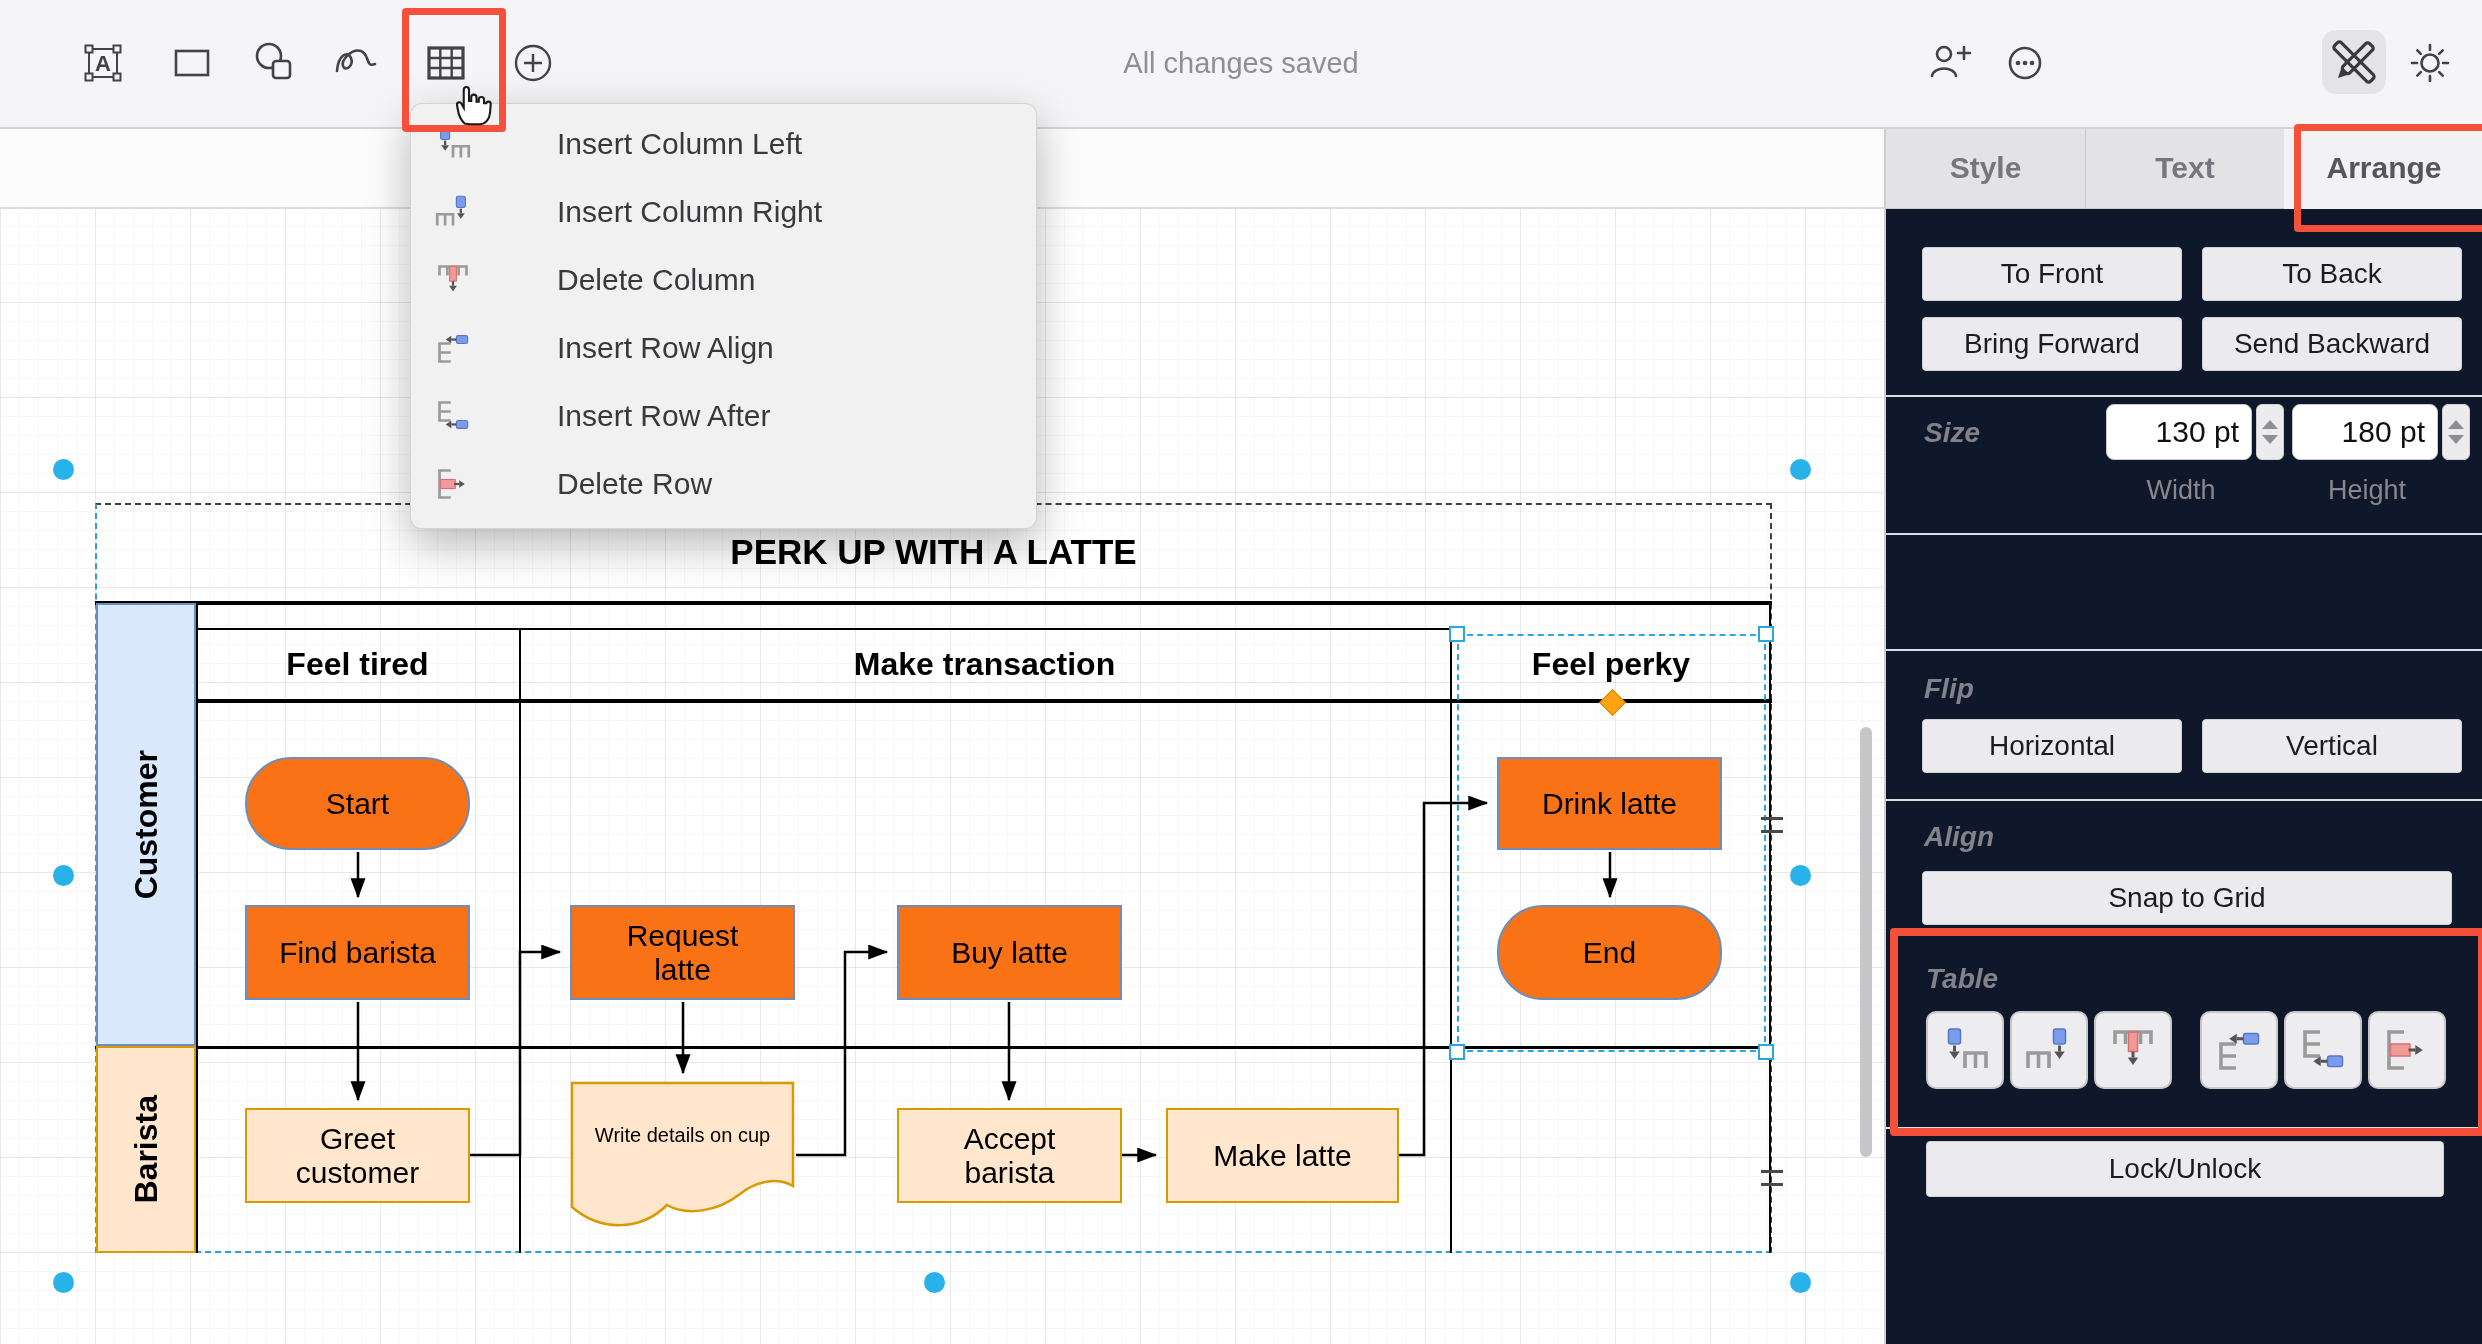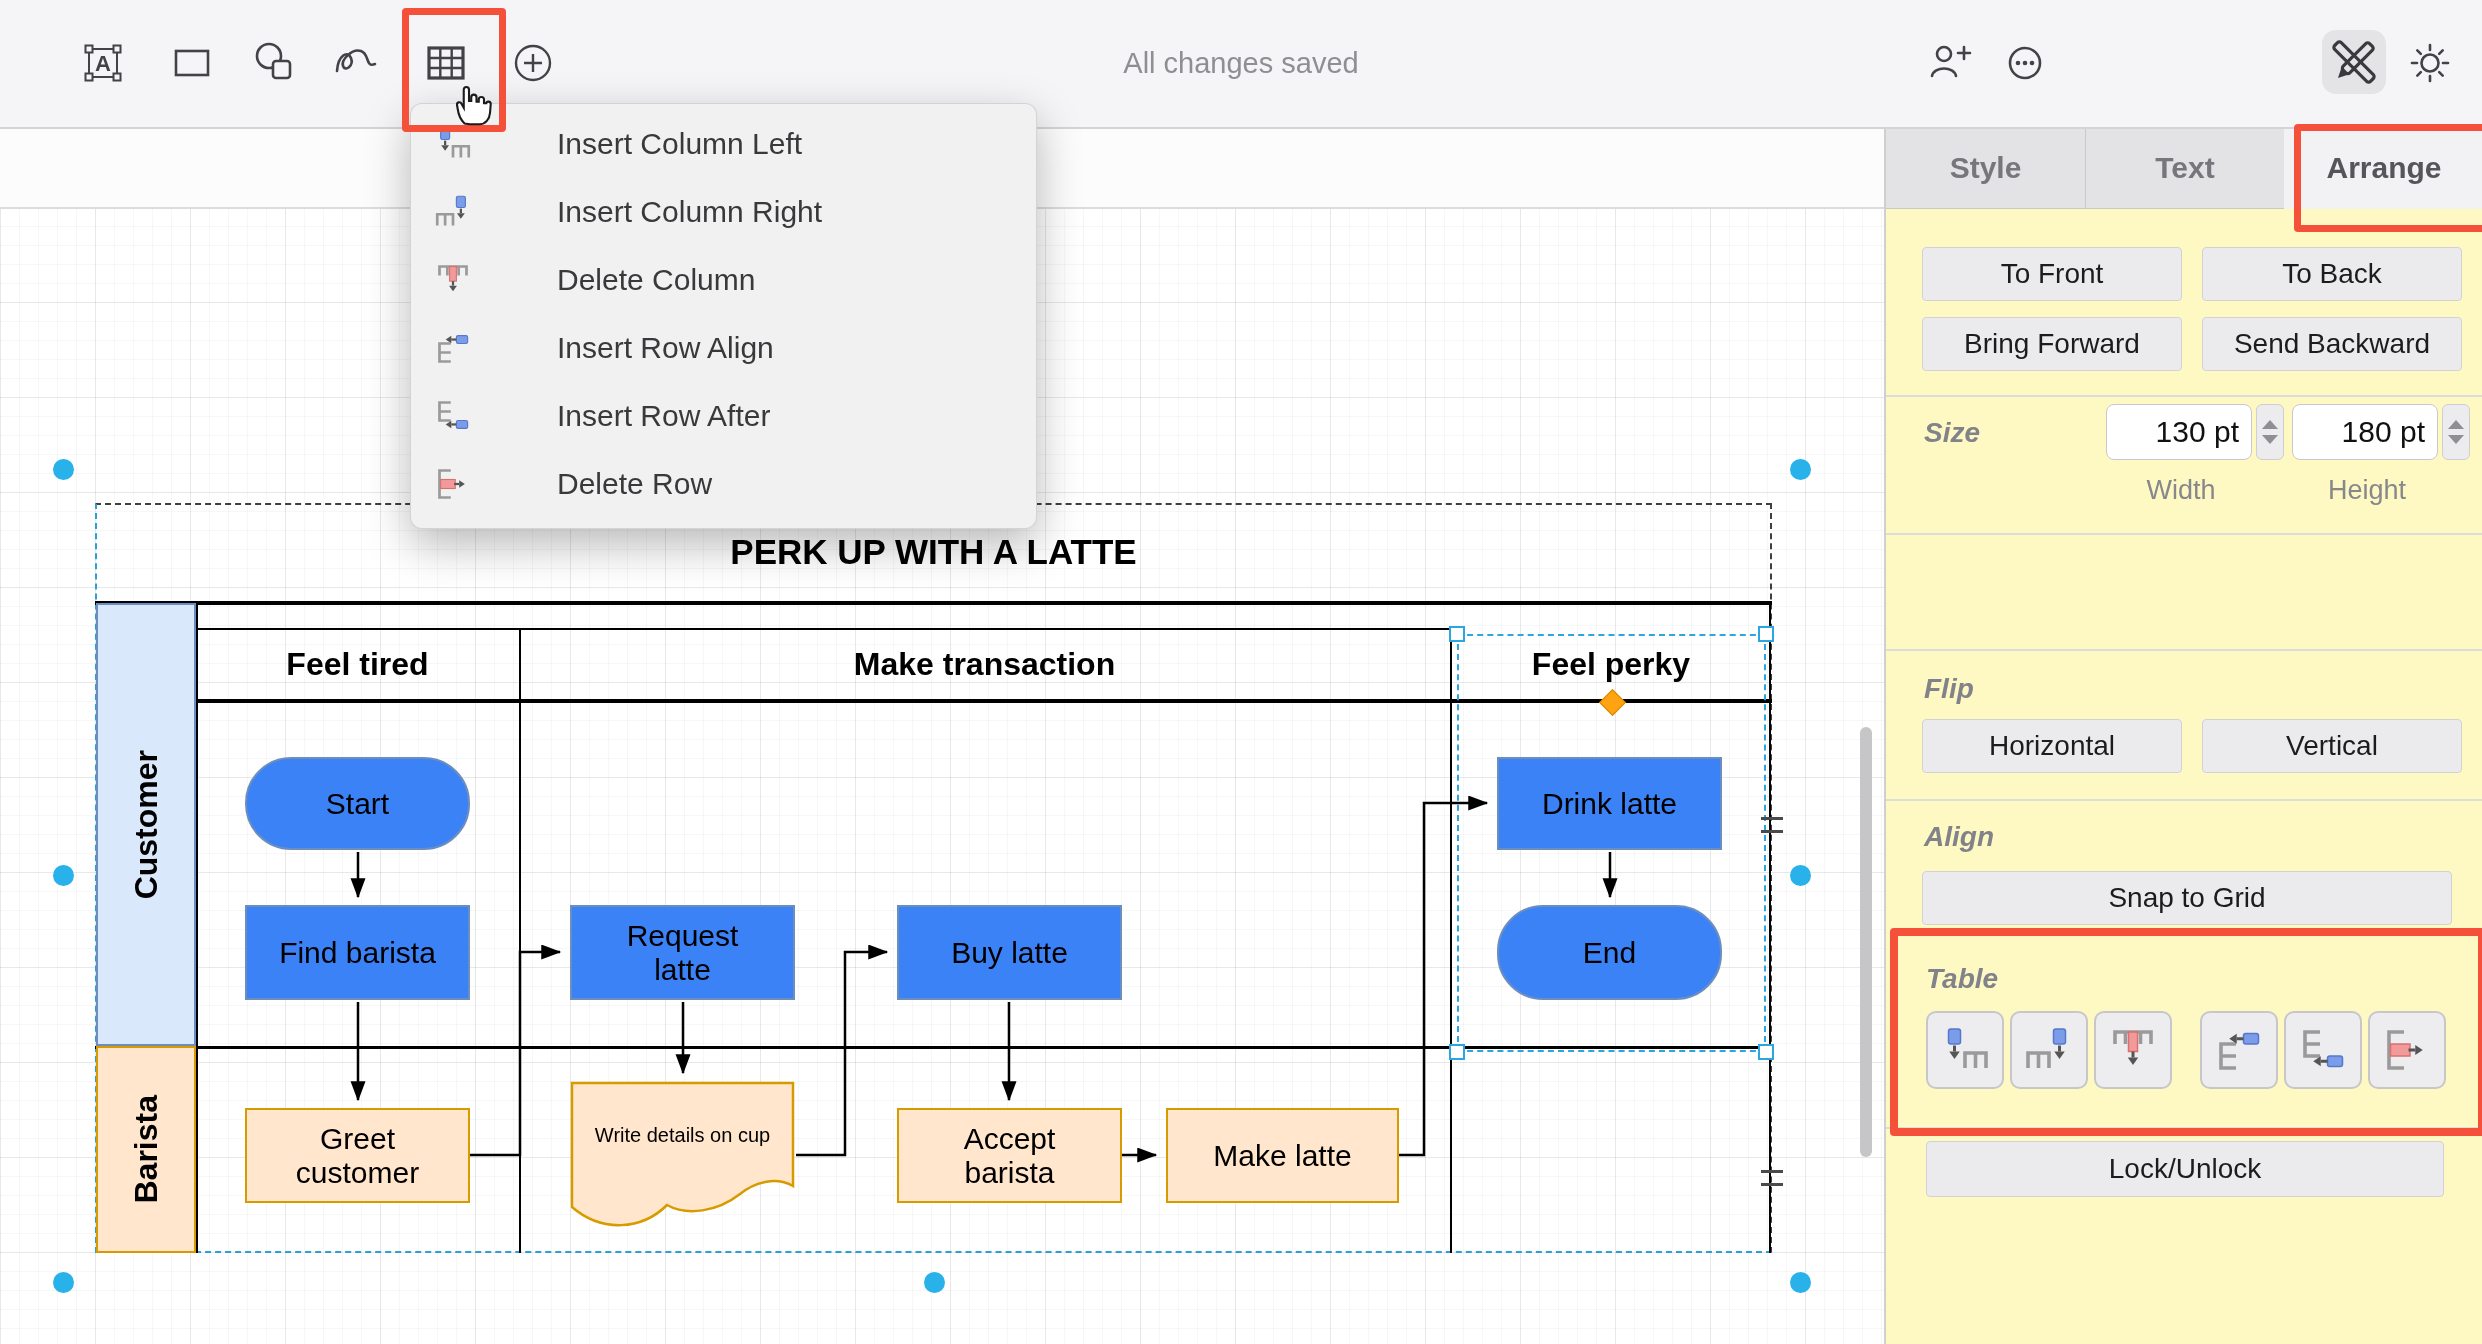--- a/index.html
+++ b/index.html
@@ -31,39 +31,39 @@
     border-top:2.5px dashed #3f3f3f;border-right:2.5px dashed #3f3f3f;
     border-left:2.5px dashed #2a9fd8;border-bottom:2.5px dashed #2a9fd8;}
   #dg-title{position:absolute;left:95px;top:376px;width:1677px;height:98px;display:flex;align-items:center;justify-content:center;font-size:35px;font-weight:bold;color:#000;z-index:3;}
   .lane-cell{position:absolute;left:96px;width:100px;box-sizing:border-box;display:flex;align-items:center;justify-content:center;z-index:2;}
   .lane-cell span{writing-mode:vertical-rl;transform:rotate(180deg);font-size:32px;font-weight:bold;color:#000;}
   #lane-customer{top:476px;height:443px;background:#dae8fc;border:2px solid #6c8ebf;}
   #lane-barista{top:919px;height:207px;background:#ffe6cc;border:2px solid #d79b00;}
   .col-head{position:absolute;top:501px;height:73px;display:flex;align-items:center;justify-content:center;font-size:32px;font-weight:bold;color:#000;z-index:3;}
   
   .node{position:absolute;box-sizing:border-box;display:flex;align-items:center;justify-content:center;text-align:center;font-size:30px;line-height:1.12;color:#000;border:2.5px solid;z-index:4;padding:0 28px;}
-  .blue{background:#3b82f6;border-color:#6c8ebf;}
+  .blue{background:#f97316;border-color:#6c8ebf;}
   .orange{background:#ffe6cc;border-color:#d79b00;}
   .stadium{border-radius:46px;}
   #node-write-text{position:absolute;left:570px;top:962px;width:225px;height:92px;display:flex;align-items:center;justify-content:center;text-align:center;font-size:20px;line-height:1.12;z-index:4;padding:0;}
   #arrows{position:absolute;left:0;top:0;width:1884px;height:1217px;z-index:5;pointer-events:none;}
   
   #col-selection{position:absolute;left:1457px;top:507px;width:309px;height:418px;box-sizing:border-box;border:2.5px dashed #2aa7e0;z-index:6;}
   .handle{position:absolute;width:16px;height:16px;background:#fff;border:2.5px solid #2aa7e0;box-sizing:border-box;z-index:7;}
   #diamond{position:absolute;left:1603px;top:566px;width:17px;height:17px;background:#ffa312;border:1px solid #d78500;transform:rotate(45deg);z-index:7;}
   .rowmark{position:absolute;left:1761px;width:22px;height:10px;border-top:3px solid #4a4a4a;border-bottom:3px solid #4a4a4a;z-index:7;}
   .sel-dot{position:absolute;width:21px;height:21px;border-radius:50%;background:#29b1ea;z-index:7;}
   #scroll-thumb{position:absolute;left:1860px;top:600px;width:12px;height:430px;border-radius:6px;background:#c6c6c8;z-index:8;}
   
   #menu{position:absolute;left:410px;top:103px;width:627px;height:426px;background:#f1f1f2;border:1px solid rgba(0,0,0,0.12);border-radius:12px;box-shadow:0 16px 45px rgba(0,0,0,0.28);z-index:100;padding:6px 0;box-sizing:border-box;}
   .menu-item{display:flex;align-items:center;height:68px;cursor:default;}
   .menu-item svg{width:36px;height:36px;margin-left:24px;flex:0 0 auto;}
   .menu-item .mi-label{margin-left:86px;font-size:30px;color:#39393c;}
   
-  #panel{position:absolute;left:1884px;top:127px;width:598px;height:1217px;background:#fef9c3;border-left:2px solid #cfcfd1;box-sizing:border-box;}
+  #panel{position:absolute;left:1884px;top:127px;width:598px;height:1217px;background:#0f172a;border-left:2px solid #cfcfd1;box-sizing:border-box;}
   .tab{position:absolute;top:0;height:82px;display:flex;align-items:center;justify-content:center;font-size:30px;font-weight:bold;color:#76767c;background:#e3e3e5;border-bottom:1.5px solid #c9c9cb;box-sizing:border-box;}
   .tab.active{background:#f2f2f4;border-bottom:none;color:#55555a;}
   .pbtn{position:absolute;box-sizing:border-box;background:#ebebed;border:1.5px solid #d2d2d4;border-radius:4px;display:flex;align-items:center;justify-content:center;font-size:28px;color:#1c1c1e;}
   .pdivider{position:absolute;left:0;right:0;height:1.5px;background:#dcdcde;}
   .plabel{position:absolute;font-size:28px;font-weight:bold;color:#82828a;font-style:italic;}
   .size-input{position:absolute;box-sizing:border-box;width:146px;height:56px;background:#fff;border:1.5px solid #c9c9cc;border-radius:8px;font-size:30px;color:#111;text-align:right;padding:0 12px 0 0;font-family:"Liberation Sans",sans-serif;}
   .stepper{position:absolute;width:28px;height:56px;box-sizing:border-box;background:#ececee;border:1.5px solid #cfcfd1;border-radius:6px;display:flex;flex-direction:column;align-items:center;justify-content:center;gap:6px;}
   .tri-up{width:0;height:0;border-left:8px solid transparent;border-right:8px solid transparent;border-bottom:9px solid #8e8e93;}
   .tri-down{width:0;height:0;border-left:8px solid transparent;border-right:8px solid transparent;border-top:9px solid #8e8e93;}
   .sub-label{position:absolute;font-size:27px;color:#87878c;text-align:center;}

